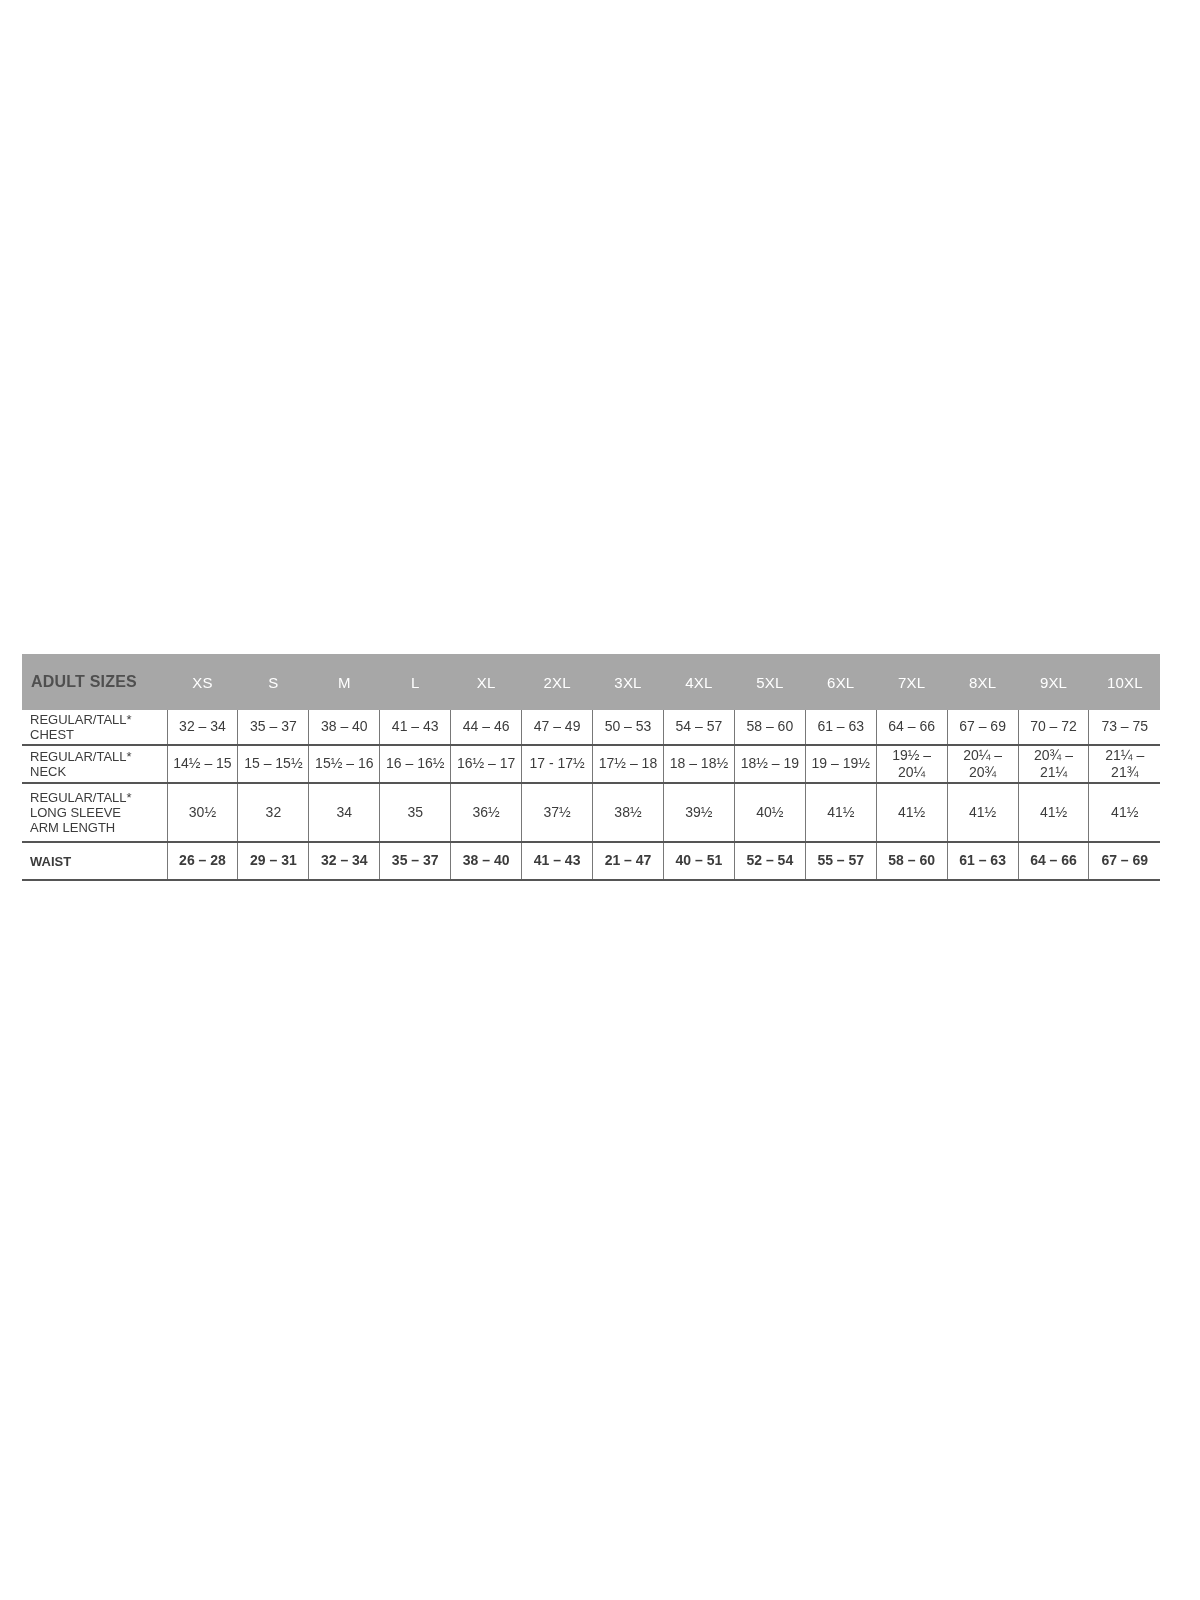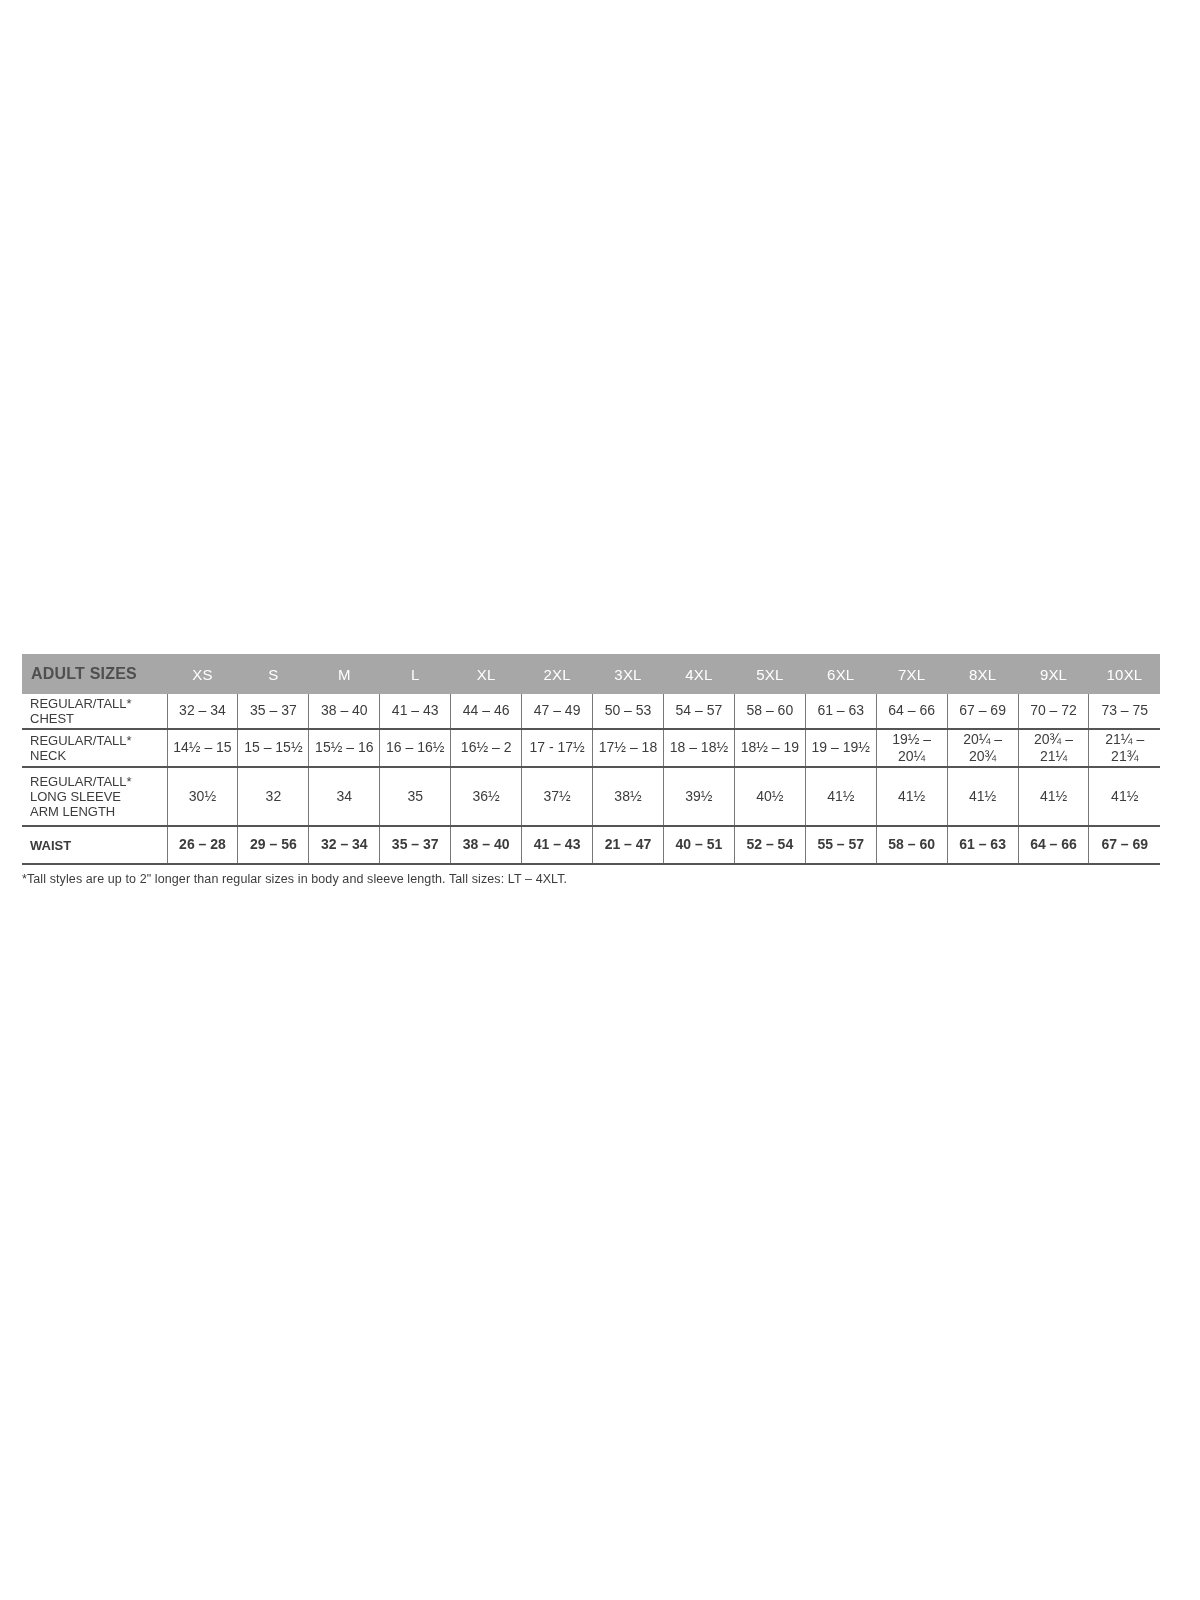--- a/index.html
+++ b/index.html
@@ -13,22 +13,22 @@
   }
   html,body{margin:0;padding:0;}
   .page{
     position:relative;width:1200px;height:1600px;background:var(--page-bg);
     font-family:"Liberation Sans","DejaVu Sans",sans-serif;overflow:hidden;
   }
   .size-chart{position:absolute;left:22px;top:654px;width:1138px;}
   table.size-table{width:100%;border-collapse:collapse;table-layout:fixed;}
   col.label-col{width:145px;}
   thead th{
-    background:var(--header-bg);height:40px;vertical-align:middle;
-    padding:0;letter-spacing:0.2px;
+    background:var(--header-bg);height:20px;vertical-align:middle;
+    padding:18px;letter-spacing:0.2px;
   }
   th.corner{
     color:var(--header-title);text-align:left;padding-left:9px;
     font-weight:bold;font-size:16px;
   }
   th.size-col{
     color:var(--header-col);font-weight:400;font-size:15px;
   }
   tbody th.row-label{
     font-size:13px;text-align:left;padding:2px 2px 2px 8px;font-weight:400;
@@ -111,21 +111,21 @@
             <td>70 – 72</td>
             <td>73 – 75</td>
           </tr>
           <tr>
             <th class="row-label">REGULAR/TALL*
 NECK</th>
             <td>14½ – 15</td>
             <td>15 – 15½</td>
             <td>15½ – 16</td>
             <td>16 – 16½</td>
-            <td>16½ – 2</td>
+            <td>16½ – 17</td>
             <td>17 - 17½</td>
             <td>17½ – 18</td>
             <td>18 – 18½</td>
             <td>18½ – 19</td>
             <td>19 – 19½</td>
             <td>19½ –
 20¼</td>
             <td>20¼ –
 20¾</td>
             <td>20¾ –
@@ -148,31 +148,30 @@
             <td>40½</td>
             <td>41½</td>
             <td>41½</td>
             <td>41½</td>
             <td>41½</td>
             <td>41½</td>
           </tr>
           <tr>
             <th class="row-label">WAIST</th>
             <td>26 – 28</td>
-            <td>29 – 56</td>
+            <td>29 – 31</td>
             <td>32 – 34</td>
             <td>35 – 37</td>
             <td>38 – 40</td>
             <td>41 – 43</td>
             <td>21 – 47</td>
             <td>40 – 51</td>
             <td>52 – 54</td>
             <td>55 – 57</td>
             <td>58 – 60</td>
             <td>61 – 63</td>
             <td>64 – 66</td>
             <td>67 – 69</td>
           </tr>
         </tbody>
     </table>
-    <p class="footnote">*Tall styles are up to 2" longer than regular sizes in body and sleeve length. Tall sizes: LT – 4XLT.</p>
   </div>
 </div>
 
 </body></html>

